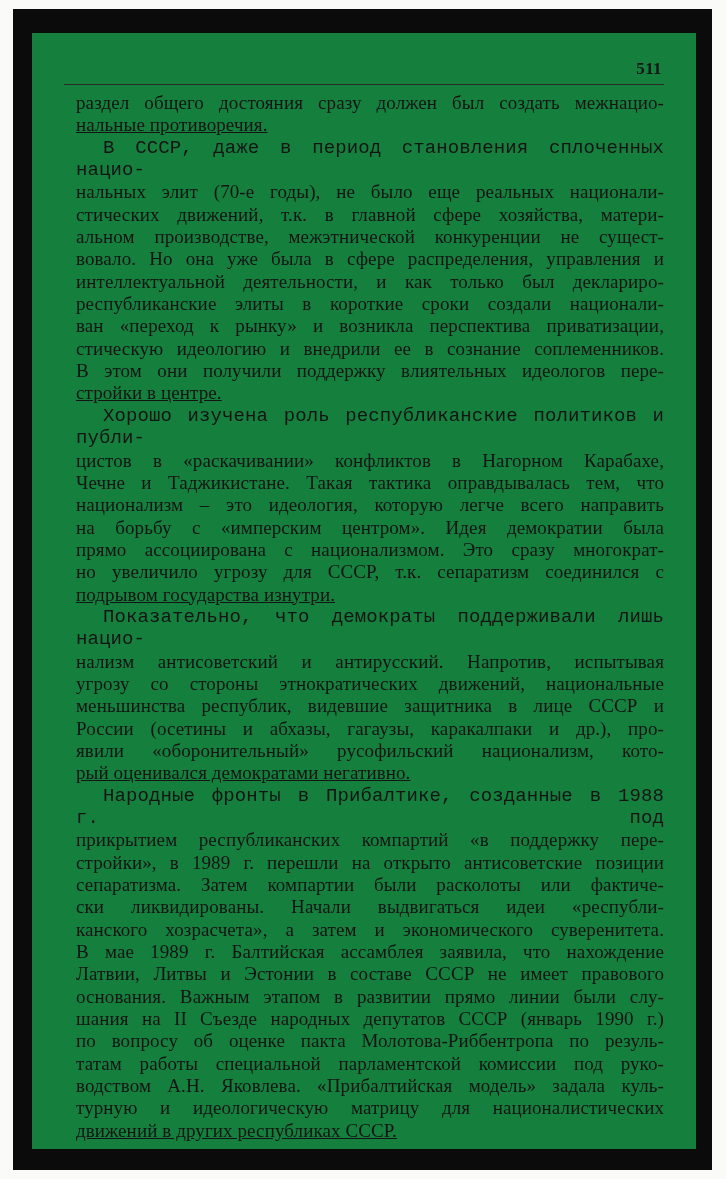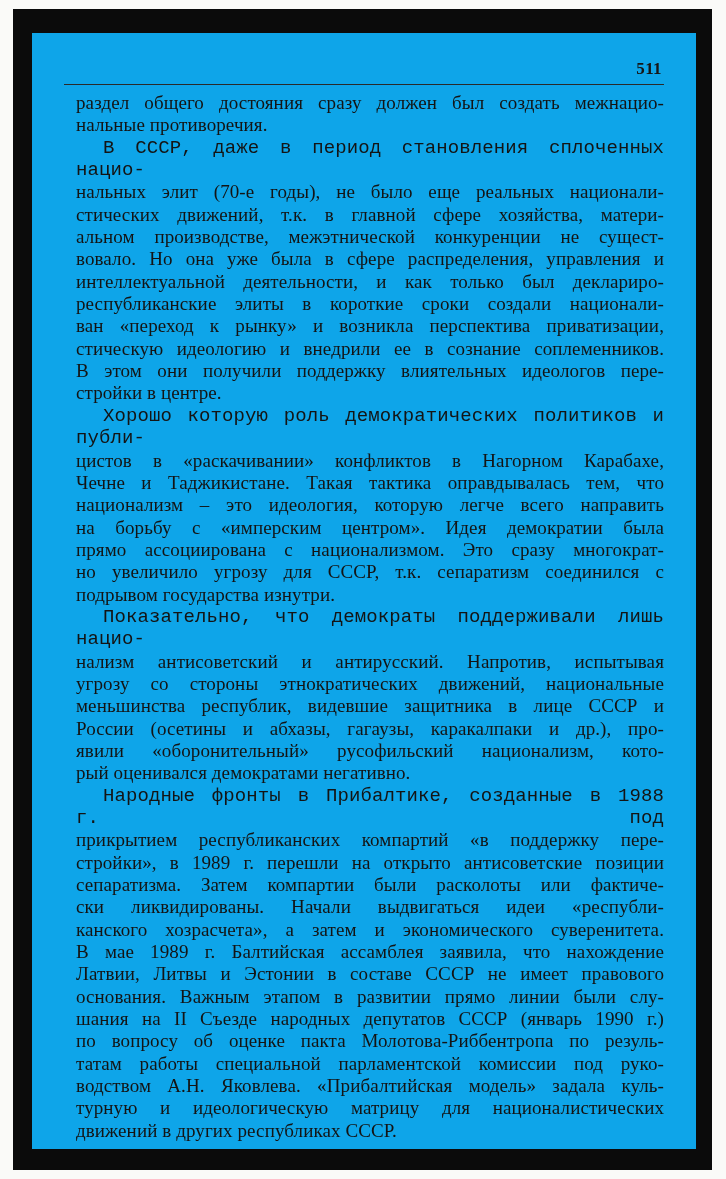--- a/index.html
+++ b/index.html
@@ -28,21 +28,21 @@
     border-right-width: 16px;
     border-bottom-width: 21px;
     border-left-width: 19px;
   }
   .page-inner {
     position: relative;
     width: 100%;
     height: 100%;
     box-sizing: border-box;
     padding: 26px 32px 0 32px;
-    background: #0ea5e9;
+    background: #15803d;
     color: #161616;
   }
   .page-number {
     display: block;
     text-align: right;
     font-weight: bold;
     font-size: 17px;
     letter-spacing: 0.4px;
     line-height: 20px;
     padding-right: 2px;
@@ -60,20 +60,21 @@
     font-size: 19px;
     line-height: 22.35px;
     text-align: justify;
     text-align-last: justify;
     color: #141414;
     letter-spacing: 0.1px;
     margin-left: 12px;
   }
   .line.last {
     text-align-last: left;
+    text-decoration: underline;
   }
   .line.indent {
     text-indent: 27px;
     font-family: Liberation Mono, monospace;
   }
 </style>
 </head>
 <body>
 
 <div class="scan-frame">
@@ -87,21 +88,21 @@
         <div class="line">нальных элит (70-е годы), не было еще реальных национали-</div>
         <div class="line">стических движений, т.к. в главной сфере хозяйства, матери-</div>
         <div class="line">альном производстве, межэтнической конкуренции не сущест-</div>
         <div class="line">вовало. Но она уже была в сфере распределения, управления и</div>
         <div class="line">интеллектуальной деятельности, и как только был деклариро-</div>
         <div class="line">республиканские элиты в короткие сроки создали национали-</div>
         <div class="line">ван «переход к рынку» и возникла перспектива приватизации,</div>
         <div class="line">стическую идеологию и внедрили ее в сознание соплеменников.</div>
         <div class="line">В этом они получили поддержку влиятельных идеологов пере-</div>
         <div class="line last">стройки в центре.</div>
-        <div class="line indent">Хорошо которую роль демократических политиков и публи-</div>
+        <div class="line indent">Хорошо изучена роль республиканские политиков и публи-</div>
         <div class="line">цистов в «раскачивании» конфликтов в Нагорном Карабахе,</div>
         <div class="line">Чечне и Таджикистане. Такая тактика оправдывалась тем, что</div>
         <div class="line">национализм – это идеология, которую легче всего направить</div>
         <div class="line">на борьбу с «имперским центром». Идея демократии была</div>
         <div class="line">прямо ассоциирована с национализмом. Это сразу многократ-</div>
         <div class="line">но увеличило угрозу для СССР, т.к. сепаратизм соединился с</div>
         <div class="line last">подрывом государства изнутри.</div>
         <div class="line indent">Показательно, что демократы поддерживали лишь нацио-</div>
         <div class="line">нализм антисоветский и антирусский. Напротив, испытывая</div>
         <div class="line">угрозу со стороны этнократических движений, национальные</div>

